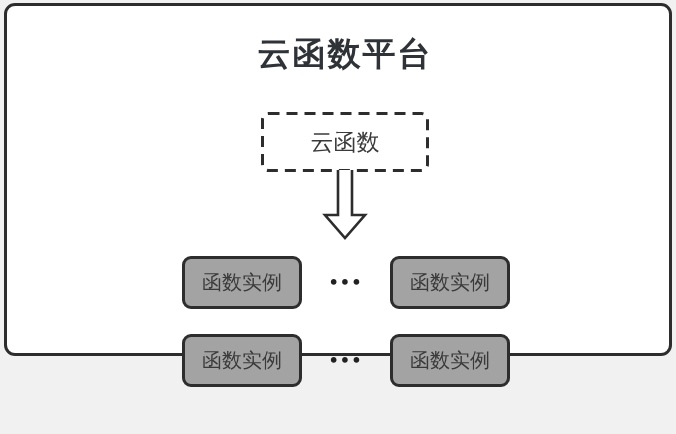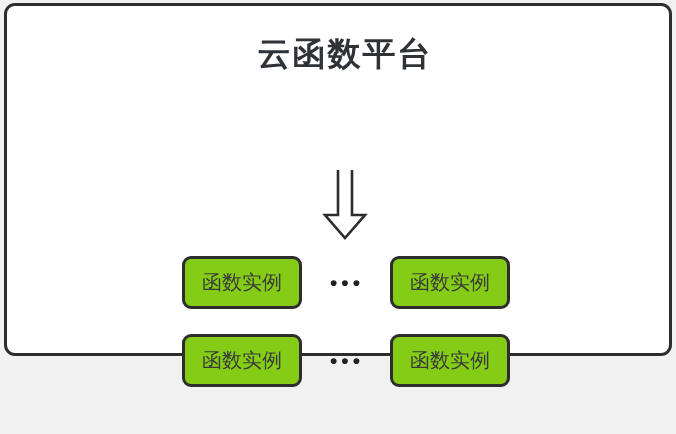--- a/index.html
+++ b/index.html
@@ -18,20 +18,21 @@
   .frame {
     position: absolute;
     left: 4px;
     top: 3px;
     width: 668px;
     height: 353px;
     box-sizing: border-box;
     border: 3px solid #2d2d2d;
     border-radius: 11px;
     background: #ffffff;
+    font-family: Liberation Serif, serif;
   }
   .title {
     position: absolute;
     left: 0;
     top: 26px;
     width: 676px;
     text-align: center;
     font-size: 33px;
     font-weight: bold;
     letter-spacing: 2px;
@@ -66,21 +67,21 @@
     left: 308px;
     top: 163px;
   }
   .inst-box {
     position: absolute;
     width: 120px;
     height: 53px;
     box-sizing: border-box;
     border: 3px solid #2d2d2d;
     border-radius: 9px;
-    background: #84cc16;
+    background: #a3a3a3;
     display: flex;
     align-items: center;
     justify-content: center;
     font-size: 20px;
     color: #3a3a3a;
   }
   .r1 { top: 250px; }
   .r2 { top: 328px; }
   .colL { left: 175px; }
   .colR { left: 383px; }
@@ -107,20 +108,26 @@
   }
 </style>
 </head>
 <body>
 
 <div class="canvas">
   <div class="frame">
 
     <div class="title">云函数平台</div>
 
+    <div class="cloud-node">
+      <svg width="170" height="62">
+        <rect x="2.5" y="2.5" width="165" height="57" rx="6" fill="#ffffff" stroke="#2d2d2d" stroke-width="3" stroke-dasharray="11 7"></rect>
+      </svg>
+      <div class="label">云函数</div>
+    </div>
 
     <svg class="arrow" width="60" height="72" viewBox="0 0 60 72">
       <polyline points="23,1 23,46 10,46 30,69 50,46 37,46 37,1" fill="#ffffff" stroke="#2d2d2d" stroke-width="2.6" stroke-linejoin="miter"></polyline>
     </svg>
 
     <div class="inst-box r1 colL">函数实例</div>
     <div class="dots r1">•••</div>
     <div class="inst-box r1 colR">函数实例</div>
 
     <div class="inst-box r2 colL">函数实例</div>

